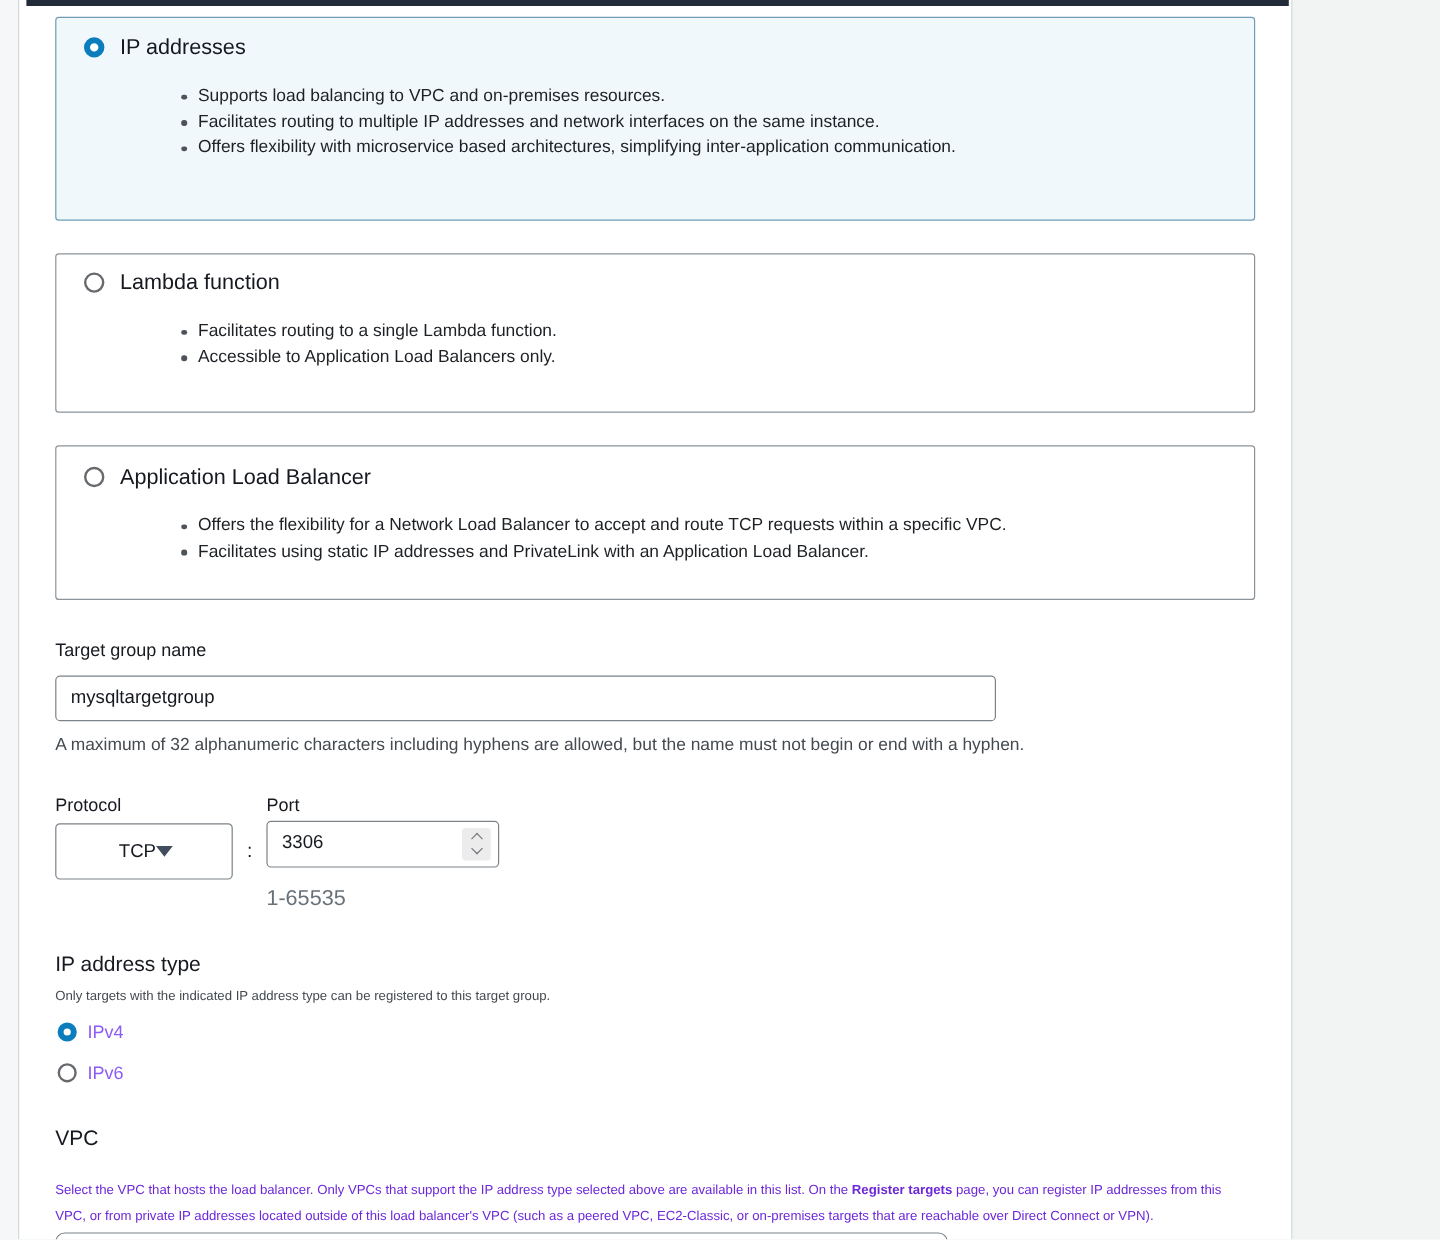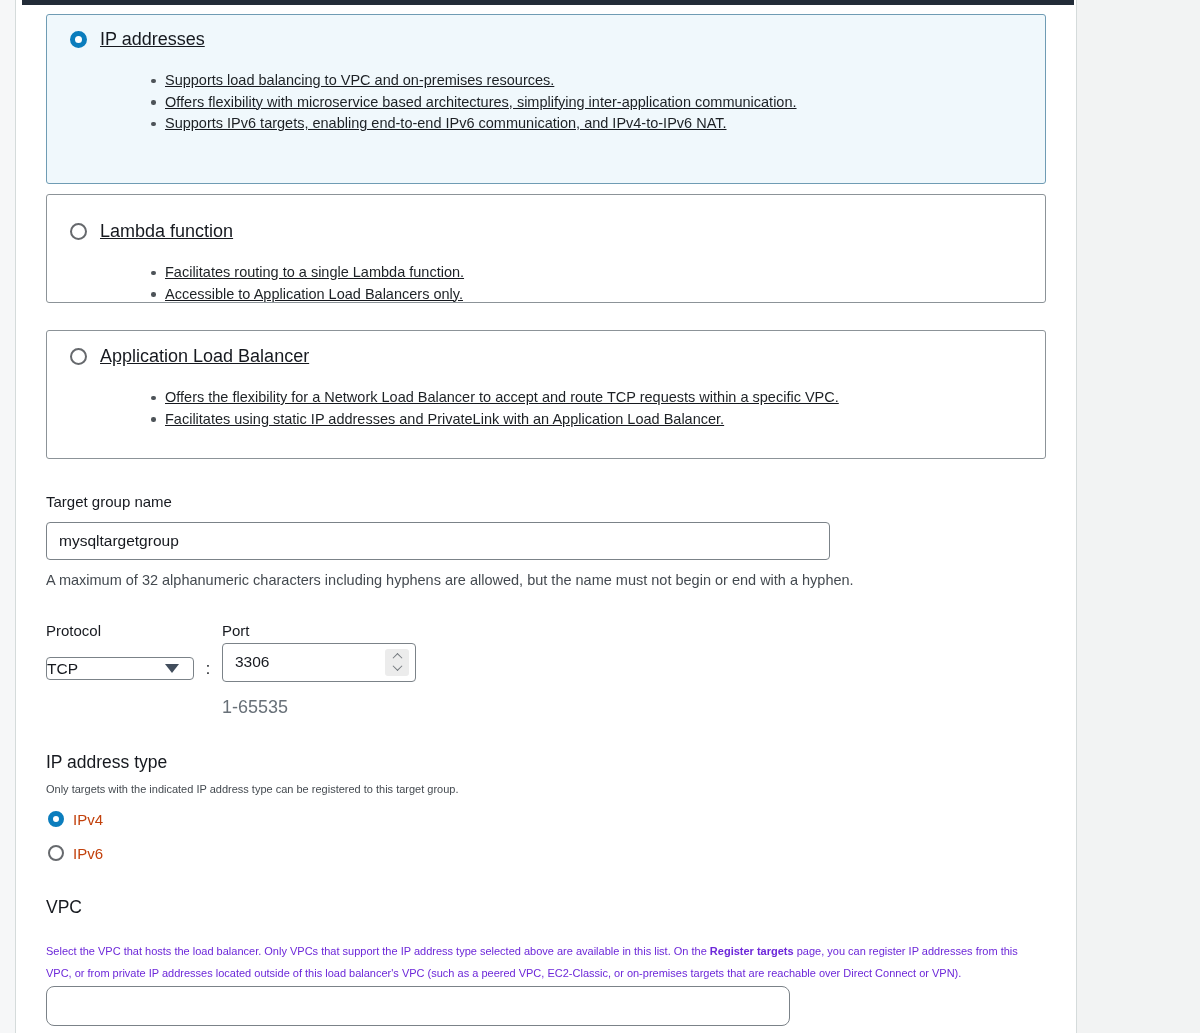--- a/index.html
+++ b/index.html
@@ -9,24 +9,24 @@
   .screen { position:relative; width:1200px; height:1033px; background:#ffffff; overflow:hidden; }
 
   .left-gutter  { position:absolute; left:0; top:0; width:16px; height:100%; background:#f6f7f8; border-right:1px solid #d5dbdb; }
   .right-gutter { position:absolute; right:0; top:0; width:124px; height:100%; background:#f2f3f3; border-left:1px solid #d5dbdb; }
 
   .content { position:absolute; left:17px; top:0; width:1058px; height:100%; background:#fff; }
   .top-bar { position:absolute; left:5px; top:0; width:1052px; height:5px; background:#222c38; }
   .inner   { padding:14px 29px 0 29px; }
 
   
-  .type-card { width:1000px; border:1px solid #8c9398; border-radius:3px; background:#fff; padding:13px 23px 0 23px; overflow:hidden; cursor:pointer;text-decoration:underline; }
+  .type-card { width:1000px; border:1px solid #8c9398; border-radius:3px; background:#fff; padding:13px 23px 0 23px; overflow:hidden; cursor:pointer; }
   .type-card.selected { background:#f0f8fc; border-color:#6f9cb4; }
   .card-1 { height:170px; padding-top:12px; }
-  .card-2 { height:109px; margin-top:10px; padding-top:24px; }
+  .card-2 { height:133px; margin-top:27px; padding-top:11px; }
   .card-3 { height:129px; margin-top:27px; padding-top:13px; }
 
   .card-head { display:flex; align-items:center; gap:13px; height:24px; }
   .card-title { font-size:18px; color:#16191f; }
 
   .radio { width:17px; height:17px; border-radius:50%; background:#fff; border:2px solid #66696d; flex:none; cursor:pointer; }
   .radio.checked { border:5.5px solid #0b7dbd; }
 
   .bullets { list-style:none; margin:19px 0 0 80px; padding:0; font-size:14.5px; color:#1d2125; line-height:21.5px; }
   .bullets li { position:relative; padding-left:15px; }
@@ -36,36 +36,36 @@
   .field-label { font-size:15px; line-height:20px; color:#16191f; }
   .tg-label { margin-top:33px; }
 
   .text-input { display:block; margin-top:10px; width:784px; height:38px; border:1px solid #7b8288; border-radius:4px; background:#fff; padding:0 12px; font-size:15.5px; color:#16191f; font-family:inherit; outline:none; }
   .tg-helper { margin-top:11px; font-size:14.5px; line-height:19px; color:#444a50; }
 
   .pp-labels { display:flex; margin-top:31px; }
   .pp-labels .protocol-col { width:176px; }
 
   .pp-row { display:flex; align-items:center; margin-top:8px; height:39px; }
-  .select-box { width:148px; height:23px; border:1px solid #7b8288; border-radius:4px; background:#fff; display:flex; align-items:center; justify-content:space-between; padding:0 14px 0 0; font-size:15.5px; cursor:pointer; }
+  .select-box { width:148px; height:47px; border:1px solid #7b8288; border-radius:4px; background:#fff; display:flex; align-items:center; justify-content:center; padding:0 14px 0 17px; font-size:15.5px; cursor:pointer; }
   .caret-down { width:0; height:0; border-left:7px solid transparent; border-right:7px solid transparent; border-top:9px solid #414d5c; }
   .colon { width:28px; text-align:center; font-size:16px; color:#16191f; }
   .port-box { position:relative; width:194px; height:52px; }
   .port-input { width:194px; height:39px; border:1px solid #7b8288; border-radius:4px; background:#fff; padding:0 40px 0 12px; font-size:15.5px; color:#16191f; font-family:inherit; outline:none; }
   .stepper { position:absolute; right:7px; top:6px; width:24px; height:27px; background:#ececec; border-radius:3px; display:flex; flex-direction:column; align-items:center; justify-content:center; gap:4px; cursor:pointer; }
   .chev { width:7px; height:7px; border-top:1.7px solid #73787d; border-left:1.7px solid #73787d; }
   .chev.up   { transform:rotate(45deg)  translate(1px,1px); }
   .chev.down { transform:rotate(225deg) translate(1px,1px); }
   .pp-helper { margin:9px 0 0 176px; font-size:18px; color:#687078; }
 
   
   .section-heading { font-size:17.5px; line-height:24px; color:#16191f; }
   .ip-heading { margin-top:32px; }
   .ip-helper { margin-top:6px; font-size:11px; line-height:19px; color:#444a50; }
-  .radio-row { display:flex; align-items:center; gap:9px; padding-left:2px; font-size:15px; color:#c2410c; height:20px; cursor:pointer;text-align:center; }
+  .radio-row { display:flex; align-items:center; gap:9px; padding-left:2px; font-size:15px; color:#8b5cf6; height:20px; cursor:pointer;text-align:center; }
   .radio-row .radio { width:16px; height:16px; }
   .radio-row .radio.checked { border-width:5px; }
   .row-ipv4 { margin-top:10px; }
   .row-ipv6 { margin-top:14px; }
 
   
   .vpc-heading { margin-top:32px; }
   .vpc-desc { margin-top:22px; width:1000px; font-size:11px; line-height:21.5px; color:#6d28d9; }
   .vpc-desc b { font-weight:bold; }
   .vpc-select-top { margin-top:2px; width:744px; height:40px; border:1px solid #7b8288; border-radius:8px; background:#fff; cursor:pointer; }
@@ -81,22 +81,22 @@
 
     <div class="inner">
 
       <div class="type-card selected card-1">
         <div class="card-head">
           <span class="radio checked"></span>
           <span class="card-title">IP addresses</span>
         </div>
         <ul class="bullets">
           <li>Supports load balancing to VPC and on-premises resources.</li>
+          <li>Facilitates routing to multiple IP addresses and network interfaces on the same instance.</li>
           <li>Offers flexibility with microservice based architectures, simplifying inter-application communication.</li>
-          <li>Supports IPv6 targets, enabling end-to-end IPv6 communication, and IPv4-to-IPv6 NAT.</li>
         </ul>
       </div>
 
       <div class="type-card card-2">
         <div class="card-head">
           <span class="radio"></span>
           <span class="card-title">Lambda function</span>
         </div>
         <ul class="bullets">
           <li>Facilitates routing to a single Lambda function.</li>

